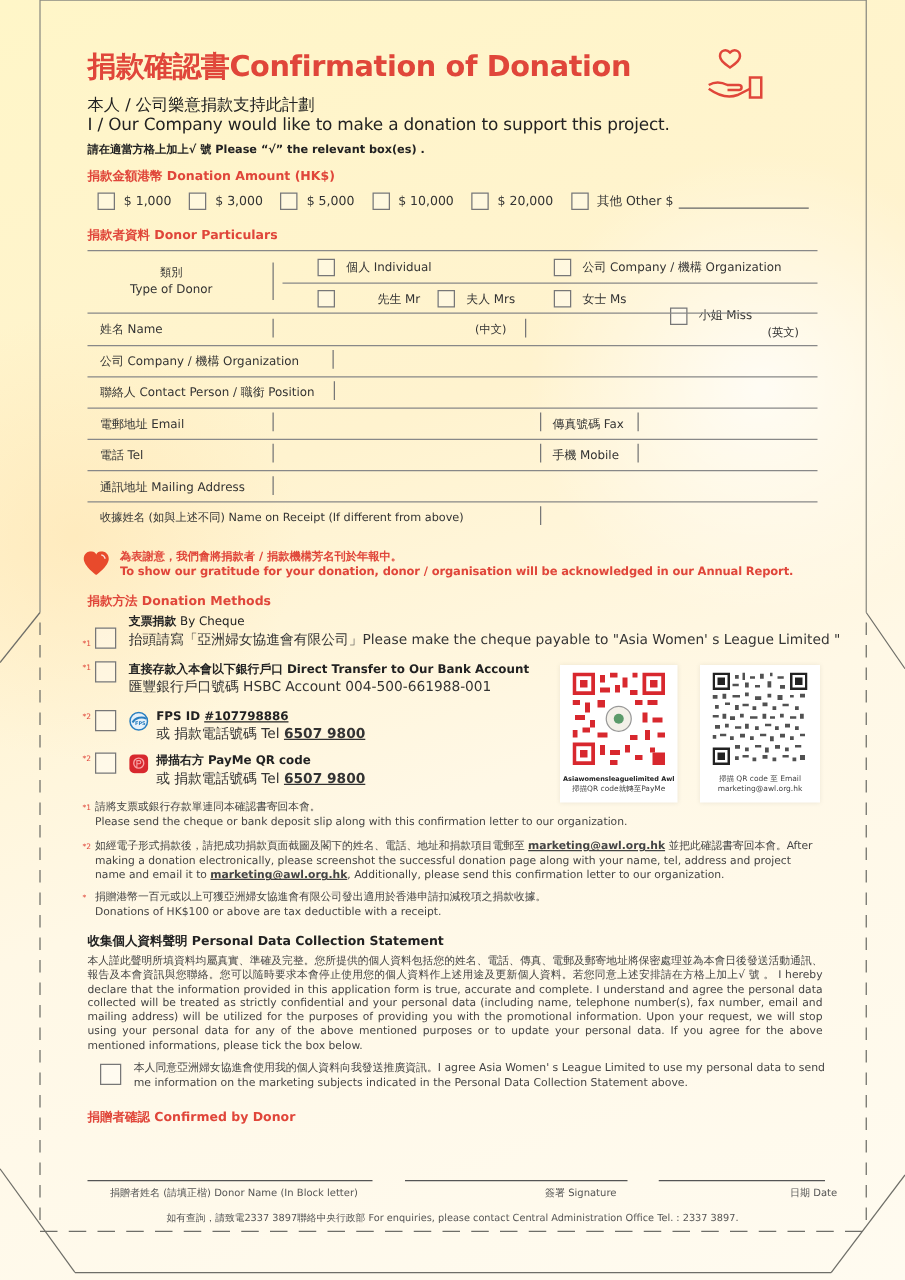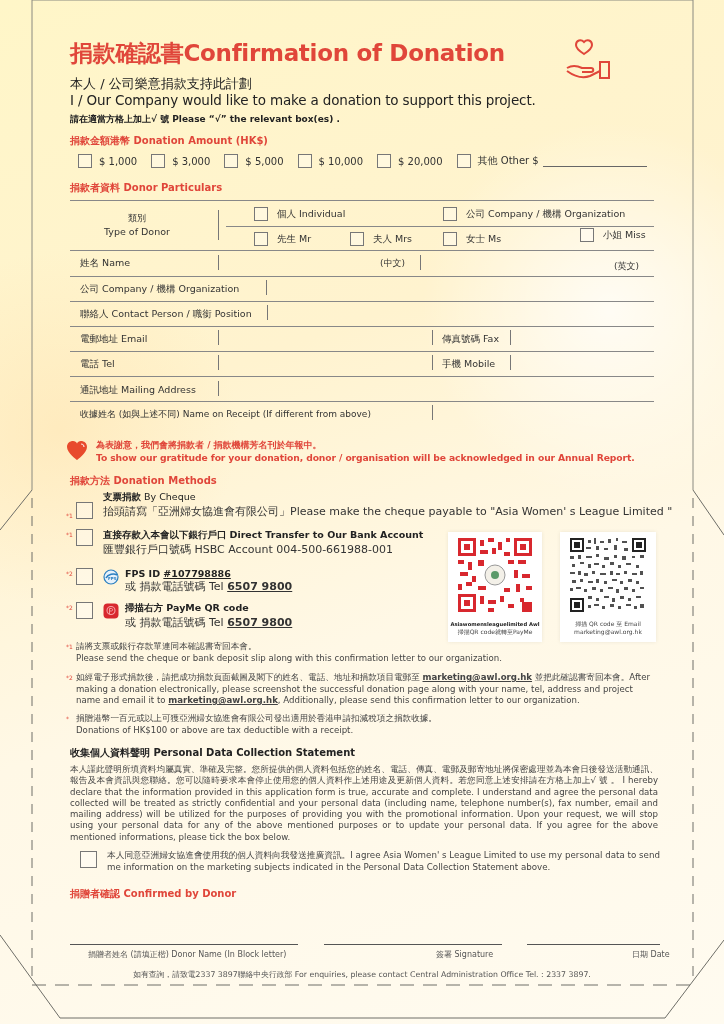--- a/index.html
+++ b/index.html
@@ -141,33 +141,33 @@
 
   <div class="cell-text" style="top:207px;left:184px;display:flex;align-items:center;">
       <span class="cb" style="margin-right:9px;"></span>
       <span>個人 Individual</span>
     </div>
   <div class="cell-text" style="top:207px;left:373px;display:flex;align-items:center;">
       <span class="cb" style="margin-right:9px;"></span>
       <span>公司 Company / 機構 Organization</span>
     </div>
   <div class="tbl-line" style="top:226px;left:156px;width:428px;"></div>
-  <div class="cell-text" style="top:232px;left:184px;display:flex;align-items:center;">
+  <div class="cell-text" style="top:232px;left:184px;display:flex;align-items:center;gap:25px;">
       <span class="cb" style="margin-right:9px;"></span>
       <span>先生 Mr</span>
     </div>
   <div class="cell-text" style="top:232px;left:280px;display:flex;align-items:center;">
       <span class="cb" style="margin-right:9px;"></span>
       <span>夫人 Mrs</span>
     </div>
   <div class="cell-text" style="top:232px;left:373px;display:flex;align-items:center;text-align:right;">
       <span class="cb" style="margin-right:9px;"></span>
       <span>女士 Ms</span>
     </div>
-  <div class="cell-text" style="top:228px;left:466px;display:flex;align-items:center;margin-left:44px;">
+  <div class="cell-text" style="top:246px;left:466px;display:flex;align-items:flex-start;">
       <span class="cb" style="margin-right:9px;"></span>
       <span>小姐 Miss</span>
     </div>
 
   <div class="tbl-line" style="top:250px;"></div>
   <div class="cell-text" style="top:257px;left:10px;">姓名 Name</div>
   <div class="vsep" style="left:148px;top:255px;height:15px;"></div>
   <div class="cell-text" style="top:257px;left:310px;font-size:9px;">(中文)</div>
   <div class="vsep" style="left:350px;top:255px;height:15px;"></div>
   <div class="cell-text" style="top:260px;left:544px;font-size:9px;">(英文)</div>

